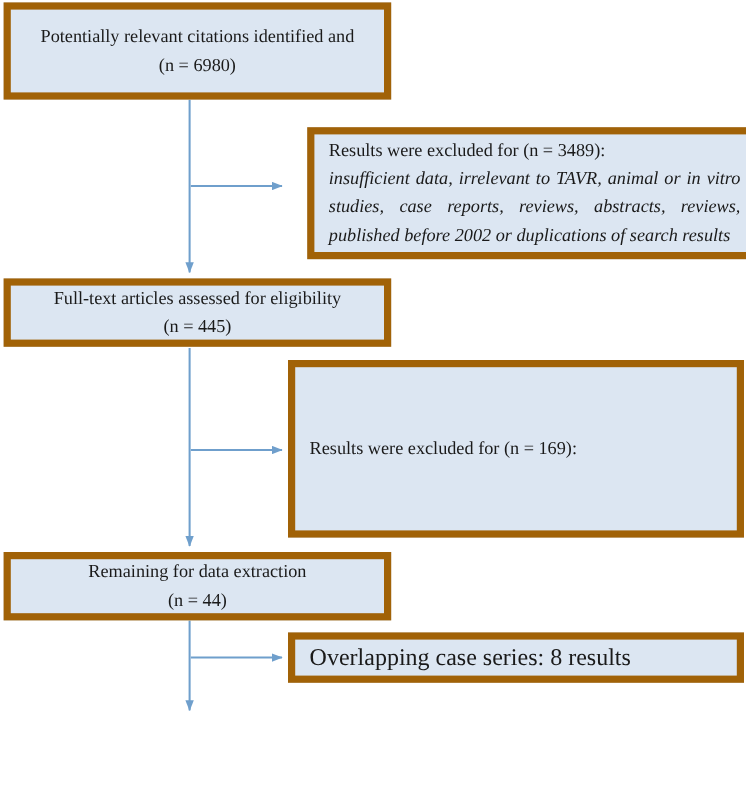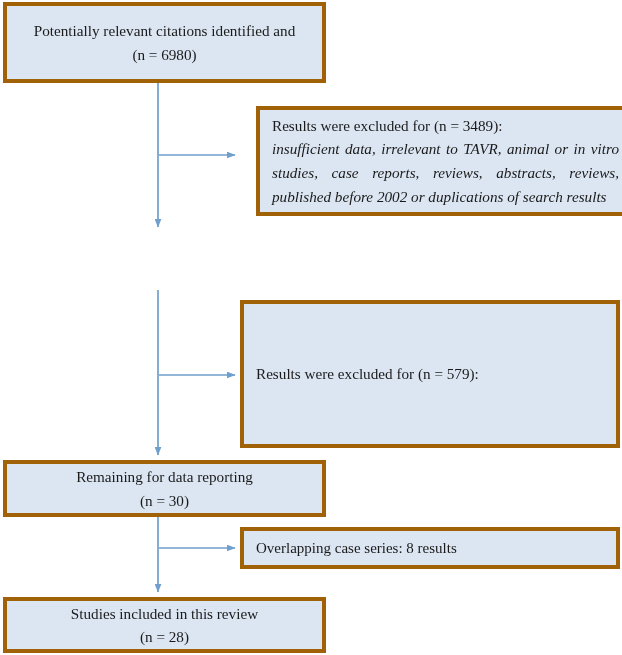--- a/index.html
+++ b/index.html
@@ -24,21 +24,21 @@
     left: 0;
     top: 0;
     width: 622px;
     height: 655px;
     pointer-events: none;
   }
   .node {
     position: absolute;
     box-sizing: border-box;
     background: #dce6f2;
-    border: 4px solid #a16207;
+    border: 6px solid #a16207;
     display: flex;
     flex-direction: column;
     justify-content: center;
   }
   .node.center {
     align-items: center;
     text-align: center;
     padding: 4px 8px;
   }
   .node.left-just {
@@ -61,21 +61,21 @@
     hyphens: none;
     font-style: italic;
   }
   .node-head {
     font-size: 15.2px;
     line-height: 1.56;
     text-align: left;
     margin: 0;
   }
   .node-single {
-    font-size: 15px;
+    font-size: 20px;
     line-height: 1.5;
     text-align: left;
     margin: 0;
   }
 </style>
 </head>
 <body>
 
 <div id="flow-root">
 
@@ -102,32 +102,32 @@
   <div class="node center" style="left:3px; top:2px; width:323px; height:81px;">
     <div class="node-line">Potentially relevant citations identified and</div>
     <div class="node-line">(n = 6980)</div>
   </div>
 
   <div class="node left-just" style="left:240px; top:106px; width:380px; height:110px;margin-left:16px;">
     <p class="node-head">Results were excluded for (n = 3489):</p>
     <p class="node-para">insufficient data, irrelevant to TAVR, animal or in vitro studies, case reports, reviews, abstracts, reviews, published before 2002 or duplications of search results</p>
   </div>
 
+  <div class="node center" style="left:3px; top:232px; width:323px; height:57px;">
+    <div class="node-line">Full-text articles assessed for eligibility</div>
+    <div class="node-line">(n = 445)</div>
+  </div>
 
   <div class="node left-just" style="left:240px; top:300px; width:380px; height:148px;">
-    <p class="node-head">Results were excluded for (n = 579):</p>
+    <p class="node-head">Results were excluded for (n = 169):</p>
   </div>
 
   <div class="node center" style="left:3px; top:460px; width:323px; height:57px;">
-    <div class="node-line">Remaining for data reporting</div>
-    <div class="node-line">(n = 30)</div>
+    <div class="node-line">Remaining for data extraction</div>
+    <div class="node-line">(n = 44)</div>
   </div>
 
   <div class="node left-just" style="left:240px; top:527px; width:380px; height:42px; justify-content:center;">
     <p class="node-single">Overlapping case series: 8 results</p>
   </div>
 
-  <div class="node center" style="left:3px; top:597px; width:323px; height:56px;">
-    <div class="node-line">Studies included in this review</div>
-    <div class="node-line">(n = 28)</div>
-  </div>
 
 </div>
 
 </body></html>

